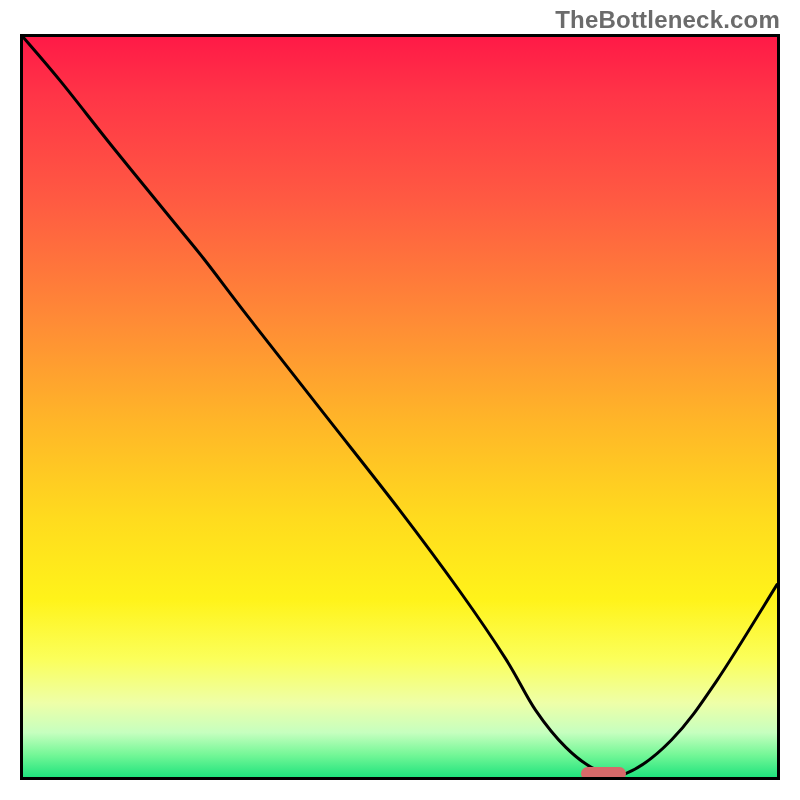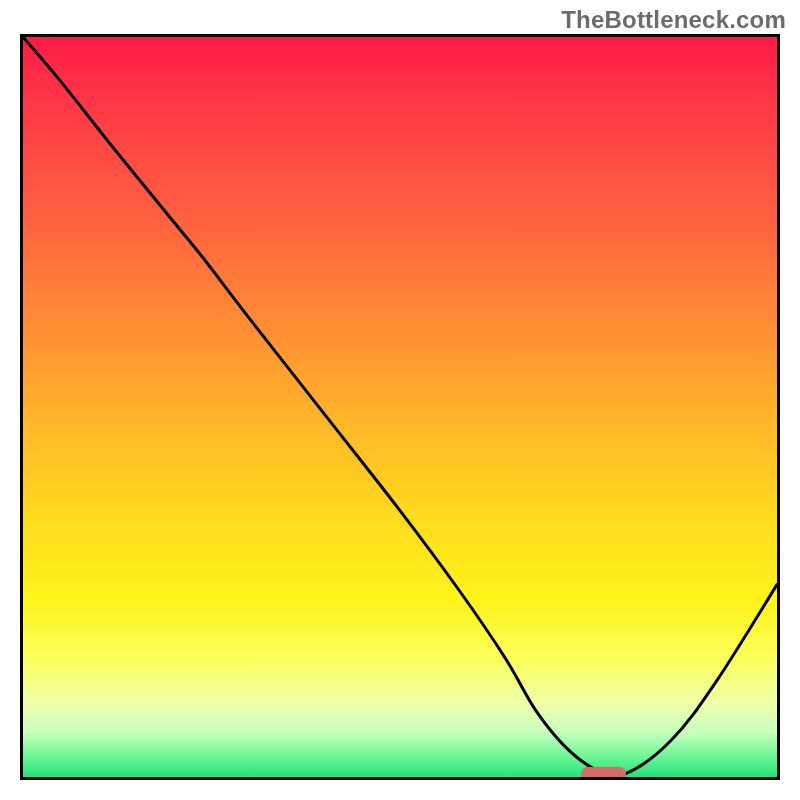--- a/index.html
+++ b/index.html
@@ -12,21 +12,21 @@
     overflow: hidden;
   }
   .container {
     position: relative;
     width: 800px;
     height: 800px;
   }
   .watermark {
     position: absolute;
     top: 6px;
-    right: 14px;
+    right: 20px;
     font-size: 24px;
     font-weight: 600;
     color: #6b6b6b;
     letter-spacing: 0.2px;
     z-index: 4;
     user-select: none;
   }
   .plot-box {
     position: absolute;
     left: 20px;

